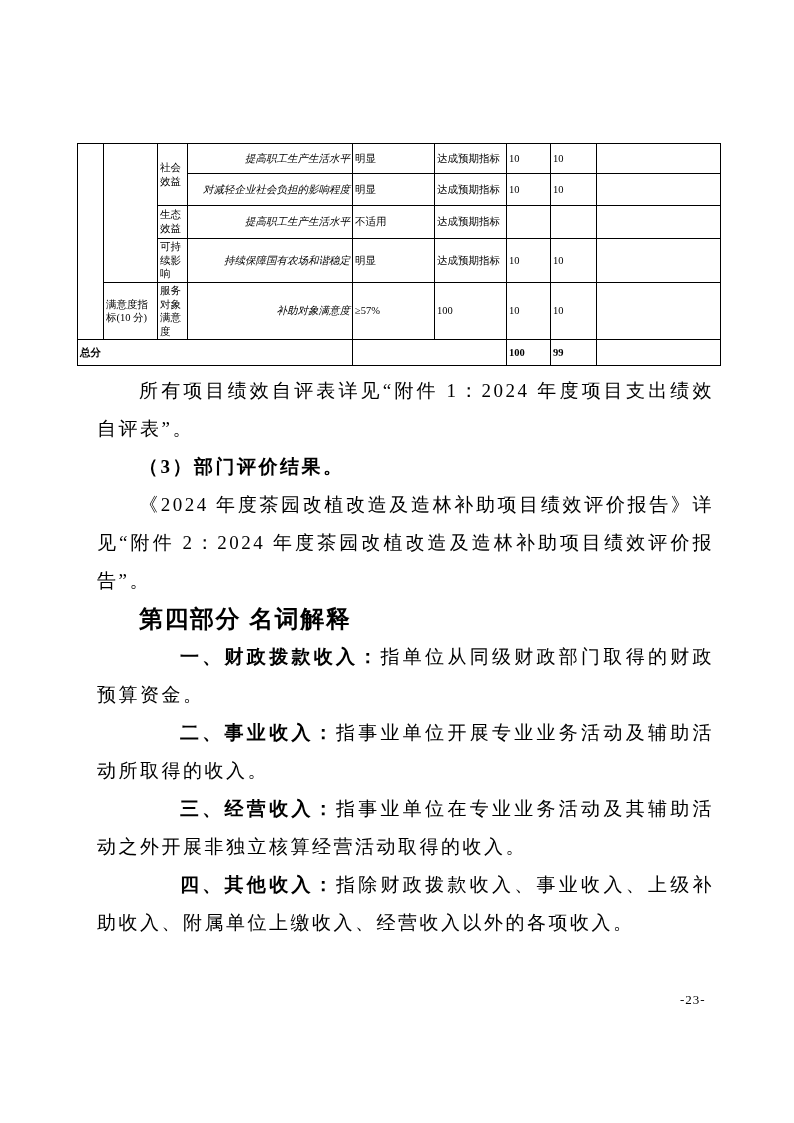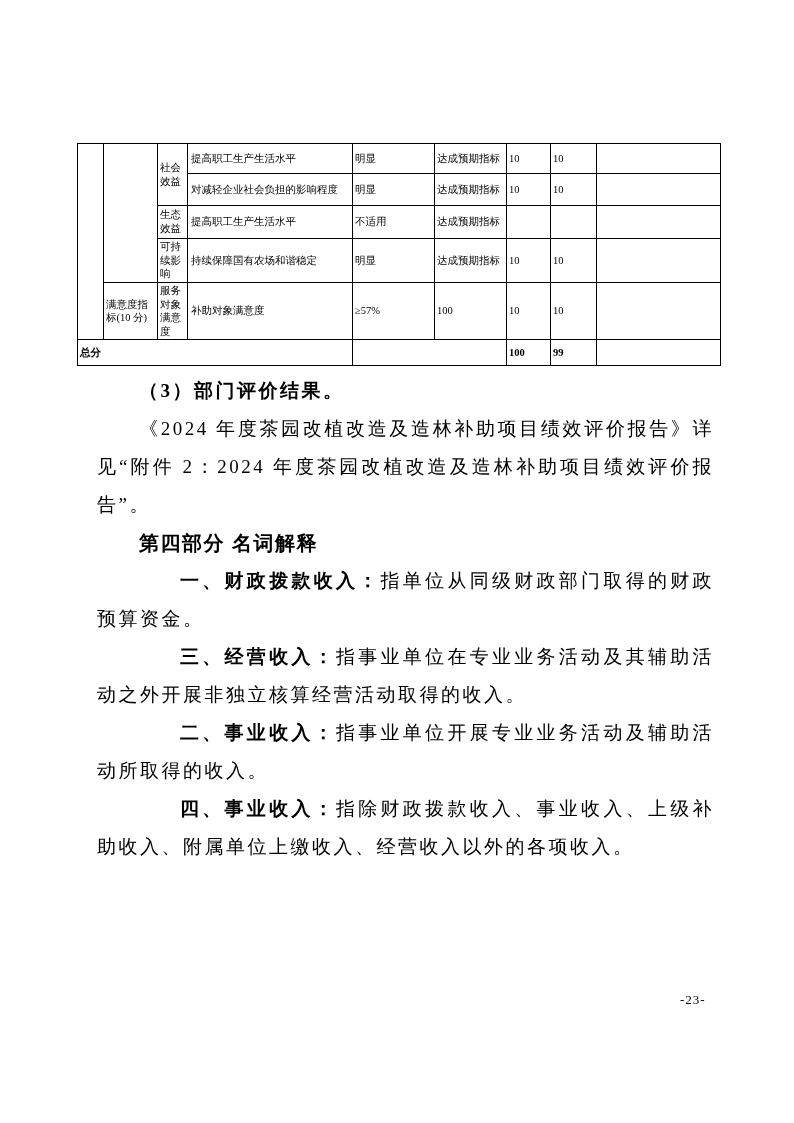--- a/index.html
+++ b/index.html
@@ -33,22 +33,23 @@
   }
   table.perf td {
     border: 1px solid #000000;
     padding: 1px 2px;
     text-align: left;
     vertical-align: middle;
     overflow: hidden;
     word-break: break-all;
   }
   table.perf td.name-cell {
-    text-align: left;
+    text-align: right;
     padding-left: 3px;
+    font-style: italic;
   }
   table.perf tr.r1 { height: 30px; }
   table.perf tr.r2 { height: 32px; }
   table.perf tr.r3 { height: 33px; }
   table.perf tr.r4 { height: 33px; }
   table.perf tr.r5 { height: 57px; }
   table.perf tr.r6 { height: 26px; margin-top: 12px; }
   table.perf td.bold { font-weight: bold; }
 
   
@@ -65,21 +66,21 @@
   .body-text p {
     margin: 0;
     text-indent: 42px;
   }
   .para-bold {
     font-weight: bold;
   }
   .section-heading {
     font-family: "Liberation Sans", "DejaVu Sans", sans-serif;
     font-weight: bold;
-    font-size: 20px;
+    font-size: 24px;
     letter-spacing: 1.5px;
   }
   .term-lead {
     font-weight: bold;
     margin-left: 41px;
   }
 
   
   .page-number {
     position: absolute;
@@ -160,24 +161,25 @@
           <td colspan="2"></td>
           <td class="bold">100</td>
           <td class="bold">99</td>
           <td></td>
         </tr>
       </tbody>
     </table>
   </div>
 
   <div class="body-text">
+    <p><span>所有项目绩效自评表详见“附件 1：2024 年度项目支出绩效自评表”。</span></p>
     <p class="para-bold"><span>（3）部门评价结果。</span></p>
     <p><span>《2024 年度茶园改植改造及造林补助项目绩效评价报告》详见“附件 2：2024 年度茶园改植改造及造林补助项目绩效评价报告”。</span></p>
     <p class="section-heading"><span>第四部分 名词解释</span></p>
     <p><span class="term-lead">一、财政拨款收入：</span><span>指单位从同级财政部门取得的财政预算资金。</span></p>
+    <p><span class="term-lead">二、事业收入：</span><span>指事业单位开展专业业务活动及辅助活动所取得的收入。</span></p>
     <p><span class="term-lead">三、经营收入：</span><span>指事业单位在专业业务活动及其辅助活动之外开展非独立核算经营活动取得的收入。</span></p>
-    <p><span class="term-lead">二、事业收入：</span><span>指事业单位开展专业业务活动及辅助活动所取得的收入。</span></p>
-    <p><span class="term-lead">四、事业收入：</span><span>指除财政拨款收入、事业收入、上级补助收入、附属单位上缴收入、经营收入以外的各项收入。</span></p>
+    <p><span class="term-lead">四、其他收入：</span><span>指除财政拨款收入、事业收入、上级补助收入、附属单位上缴收入、经营收入以外的各项收入。</span></p>
   </div>
 
   <div class="page-number">-23-</div>
 
 </div>
 
 </body></html>

